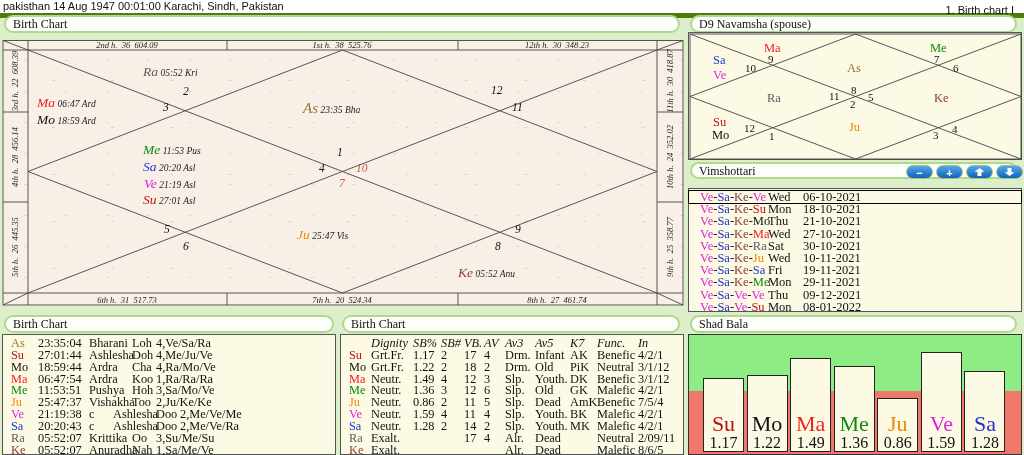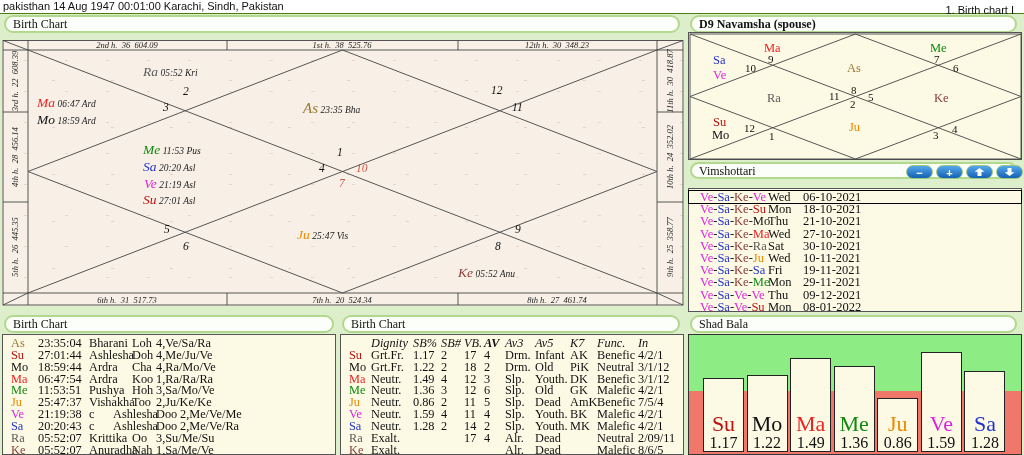--- a/index.html
+++ b/index.html
@@ -1,19 +1,19 @@
 <!DOCTYPE html>
 <html><head>
 <meta charset="utf-8">
 <style>
   html,body{margin:0;padding:0;}
   body{width:1024px;height:455px;position:relative;overflow:hidden;background:#ddeecb;
        font-family:"Liberation Serif",serif;color:#111;}
   .titlebar{position:absolute;left:0;top:0;width:1024px;height:13px;background:#ffffff;
-       border-bottom:1px solid #4d7c0f;font-family:"Liberation Sans",sans-serif;font-size:11px;line-height:13px;}
+       border-bottom:5px solid #4d7c0f;font-family:"Liberation Sans",sans-serif;font-size:11px;line-height:13px;}
   .tb-left{position:absolute;left:3px;top:0;}
   .tb-right{position:absolute;right:10px;top:4px;margin-left:48px;}
   .panel{position:absolute;}
   .pill{position:absolute;background:#fcfefa;border:2px solid #b2d88e;border-radius:9px;
         font-size:12px;line-height:12px;padding:1px 0 1px 7px;white-space:nowrap;box-sizing:border-box;}
   .box{position:absolute;background:#fcfae4;border:1px solid #555;box-sizing:border-box;}
   .chartbg{background-color:#f8f0e6;
      background-image:radial-gradient(#ead6c6 1px,transparent 1.2px),radial-gradient(#e9cfc8 1px,transparent 1.2px);
      background-size:41px 31px,59px 47px;background-position:3px 5px,22px 17px;font-style:italic;}
   svg.grid{position:absolute;left:0;top:0;}
@@ -110,21 +110,21 @@
       <div class="hn red" style="left: 354px; top: 123px;">10</div>
       <div class="hn red" style="left: 337px; top: 138px;">7</div>
       <div class="hn" style="left: 162px; top: 184px;">5</div>
       <div class="hn" style="left: 181px; top: 201px;">6</div>
       <div class="hn" style="left: 513px; top: 184px;">9</div>
       <div class="hn" style="left: 493px; top: 201px;">8</div>
     </div>
 </div>
 
 <div class="panel" style="left:688px;top:14px;width:336px;height:146px;">
-  <div class="pill" style="left:2px;top:1px;width:327px;font-weight:bold;">
+  <div class="pill" style="left:2px;top:1px;width:327px;">
     <span>D9 Navamsha  (spouse)</span>
   </div>
   <div class="box" style="left:0;top:18px;width:334px;height:128px;background:#fcfae4;" id="d9-overlay">
     <svg class="grid" width="334" height="128" viewBox="0 0 334 128">
       <rect x="1" y="1" width="331" height="125"></rect>
       <path d="M1 1 L332 126 M1 126 L332 1"></path>
       <path d="M166.5 1 L332 63.5 L166.5 126 L1 63.5 Z"></path>
     </svg>
   <div class="pl" style="left: 75px; top: 8px;"><span class="pa" style="color: rgb(238, 34, 34);">Ma</span></div>
       <div class="pl" style="left: 24px; top: 20px;"><span class="pa" style="color: rgb(34, 51, 204);">Sa</span></div>
@@ -235,21 +235,21 @@
 <div class="panel" style="left:340px;top:313px;width:344px;height:142px;">
   <div class="pill" style="left:2px;top:2px;width:338px;">
     <span>Birth Chart</span>
   </div>
   <div class="box" style="left:0;top:21px;width:344px;height:121px;padding-top:2px;" id="str-table">
       <div class="trow t2head">
         <span class="t2cell" style="left: 30px;">Dignity</span>
         <span class="t2cell" style="left: 72px;">SB%</span>
         <span class="t2cell" style="left: 100px;">SB#</span>
         <span class="t2cell" style="left: 123px;">VB.</span>
-        <span class="t2cell" style="left: 143px; font-weight: bold;">AV</span>
+        <span class="t2cell" style="left: 143px;">AV</span>
         <span class="t2cell" style="left: 164px;">Av3</span>
         <span class="t2cell" style="left: 194px;">Av5</span>
         <span class="t2cell" style="left: 229px;">K7</span>
         <span class="t2cell" style="left: 256px;">Func.</span>
         <span class="t2cell" style="left: 297px;">In</span>
       </div>
       <div class="trow">
         <span class="t2cell" style="left: 8px; color: rgb(187, 17, 17);">Su</span>
         <span class="t2cell" style="left: 30px;">Grt.Fr.</span>
         <span class="t2cell" style="left: 72px;">1.17</span>

